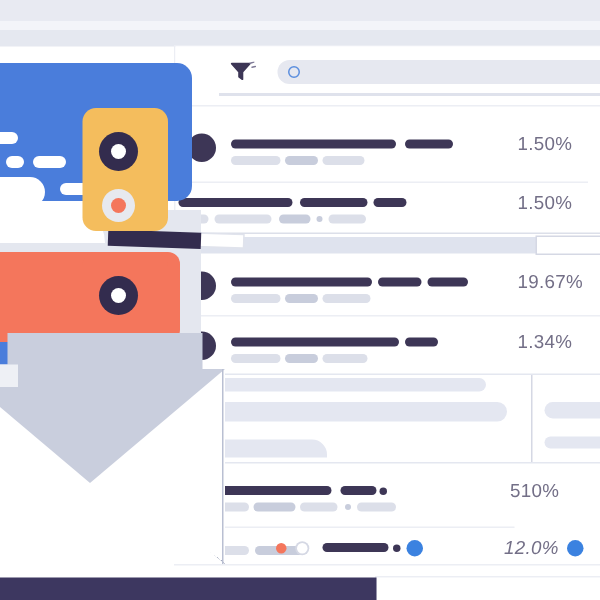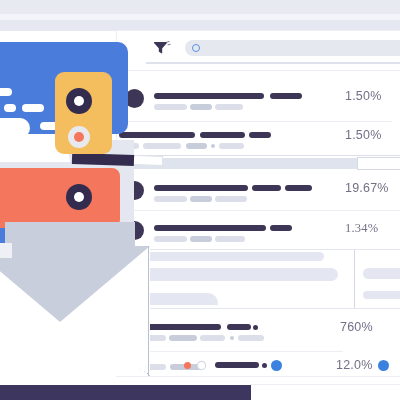--- a/index.html
+++ b/index.html
@@ -354,42 +354,42 @@
 
   <div class="hr" style="left:126px; top:210px; width:278px;"></div>
 
   <div class="row">
     <div class="avatar" style="left:125px; top:221px;"></div>
     <div class="bar" style="left:154px; top:225px; width:112px;"></div>
     <div class="bar" style="left:270px; top:225px; width:22px;"></div>
     <div class="bar sub" style="left:154px; top:236px; width:33px;"></div>
     <div class="bar subdark" style="left:190px; top:236px; width:22px;"></div>
     <div class="bar sub" style="left:215px; top:236px; width:30px;"></div>
-    <div class="pct" style="left:345px; top:221px;font-family:Liberation Serif, serif;">1.34%</div>
+    <div class="pct" style="left:345px; top:221px;">1.34%</div>
   </div>
 
   <div class="grey-card" style="left:110px; top:250px; width:297px; height:58px;"></div>
   <div class="grey-bar" style="left:112px; top:252px; width:212px; height:9px; border-radius:0 6px 6px 0;"></div>
   <div class="grey-bar" style="left:108px; top:268px; width:230px; height:13px; border-radius:0 7px 7px 0;"></div>
   <div class="grey-bar" style="left:108px; top:293px; width:110px; height:12px; border-radius:0 10px 0 0;"></div>
   <div class="vdiv" style="left:354px; top:250px; height:58px;"></div>
   <div class="grey-bar" style="left:363px; top:268px; width:44px; height:11px; border-radius:6px;"></div>
   <div class="grey-bar" style="left:363px; top:291px; width:44px; height:8px; border-radius:5px;"></div>
 
   <div class="row">
     <div class="bar" style="left:138px; top:324px; width:50px;"></div>
     <div class="bar" style="left:171px; top:324px; width:50px;"></div>
     <div class="bar" style="left:227px; top:324px; width:24px;"></div>
     <div class="dot" style="left:253px; top:325px; width:5px; height:5px; background:#3d3656;"></div>
     <div class="bar sub" style="left:138px; top:335px; width:28px;"></div>
     <div class="bar subdark" style="left:169px; top:335px; width:28px;"></div>
     <div class="bar sub" style="left:200px; top:335px; width:25px;"></div>
     <div class="dot" style="left:230px; top:336px; width:4px; height:4px; background:#c8cddc;"></div>
     <div class="bar sub" style="left:238px; top:335px; width:26px;"></div>
-    <div class="pct" style="left:340px; top:320px;">760%</div>
+    <div class="pct" style="left:340px; top:320px;">510%</div>
   </div>
 
   <div class="hr" style="left:138px; top:351px; width:205px;"></div>
 
   <div class="row">
     <div class="bar sub" style="left:138px; top:364px; width:28px;"></div>
     <div class="bar subdark" style="left:170px; top:364px; width:32px;"></div>
     <div class="dot" style="left:185px; top:363px; width:0; height:0;"></div>
     <div class="dot" style="left:184px; top:364px; width:0; height:0;"></div>
     <div class="dot" style="left:184px; top:364px; width:0; height:0;"></div>
@@ -397,21 +397,21 @@
     <div class="dot" style="left:184px; top:363px; width:0;height:0;"></div>
     <div class="dot" style="left:185px; top:363px; width:0;height:0;"></div>
     <div class="dot" style="left:184px; top:364px; width:0;height:0;"></div>
     <div class="dot" style="left:184px; top:364px; width:0;height:0;"></div>
     <div class="dot" style="left:185px; top:364px; width:0;height:0;"></div>
     <div class="dot" style="left:184px; top:362px; width:7px; height:7px; background:#f4765c;"></div>
     <div class="dot" style="left:198px; top:362px; width:7px; height:7px; background:#ffffff; box-shadow:0 0 0 1.2px #d5d8e4;"></div>
     <div class="bar" style="left:215px; top:362px; width:44px;"></div>
     <div class="dot" style="left:262px; top:363px; width:5px; height:5px; background:#3d3656;"></div>
     <div class="dot" style="left:271px; top:360px; width:11px; height:11px; background:#3b82e0;"></div>
-    <div class="pct" style="left:336px; top:358px;">12.0%</div>
+    <div class="pct" style="left:336px; top:358px;font-style:italic;">12.0%</div>
     <div class="dot" style="left:378px; top:360px; width:11px; height:11px; background:#3b82e0;"></div>
   </div>
 
   <div class="grey-slab"></div>
 
   <div class="blue-card"></div>
   <div class="wline" style="left:-40px; top:88px; width:52px;"></div>
 
   <div class="wline" style="left:4px; top:104px; width:12px;"></div>
   <div class="wline" style="left:22px; top:104px; width:22px;"></div>

